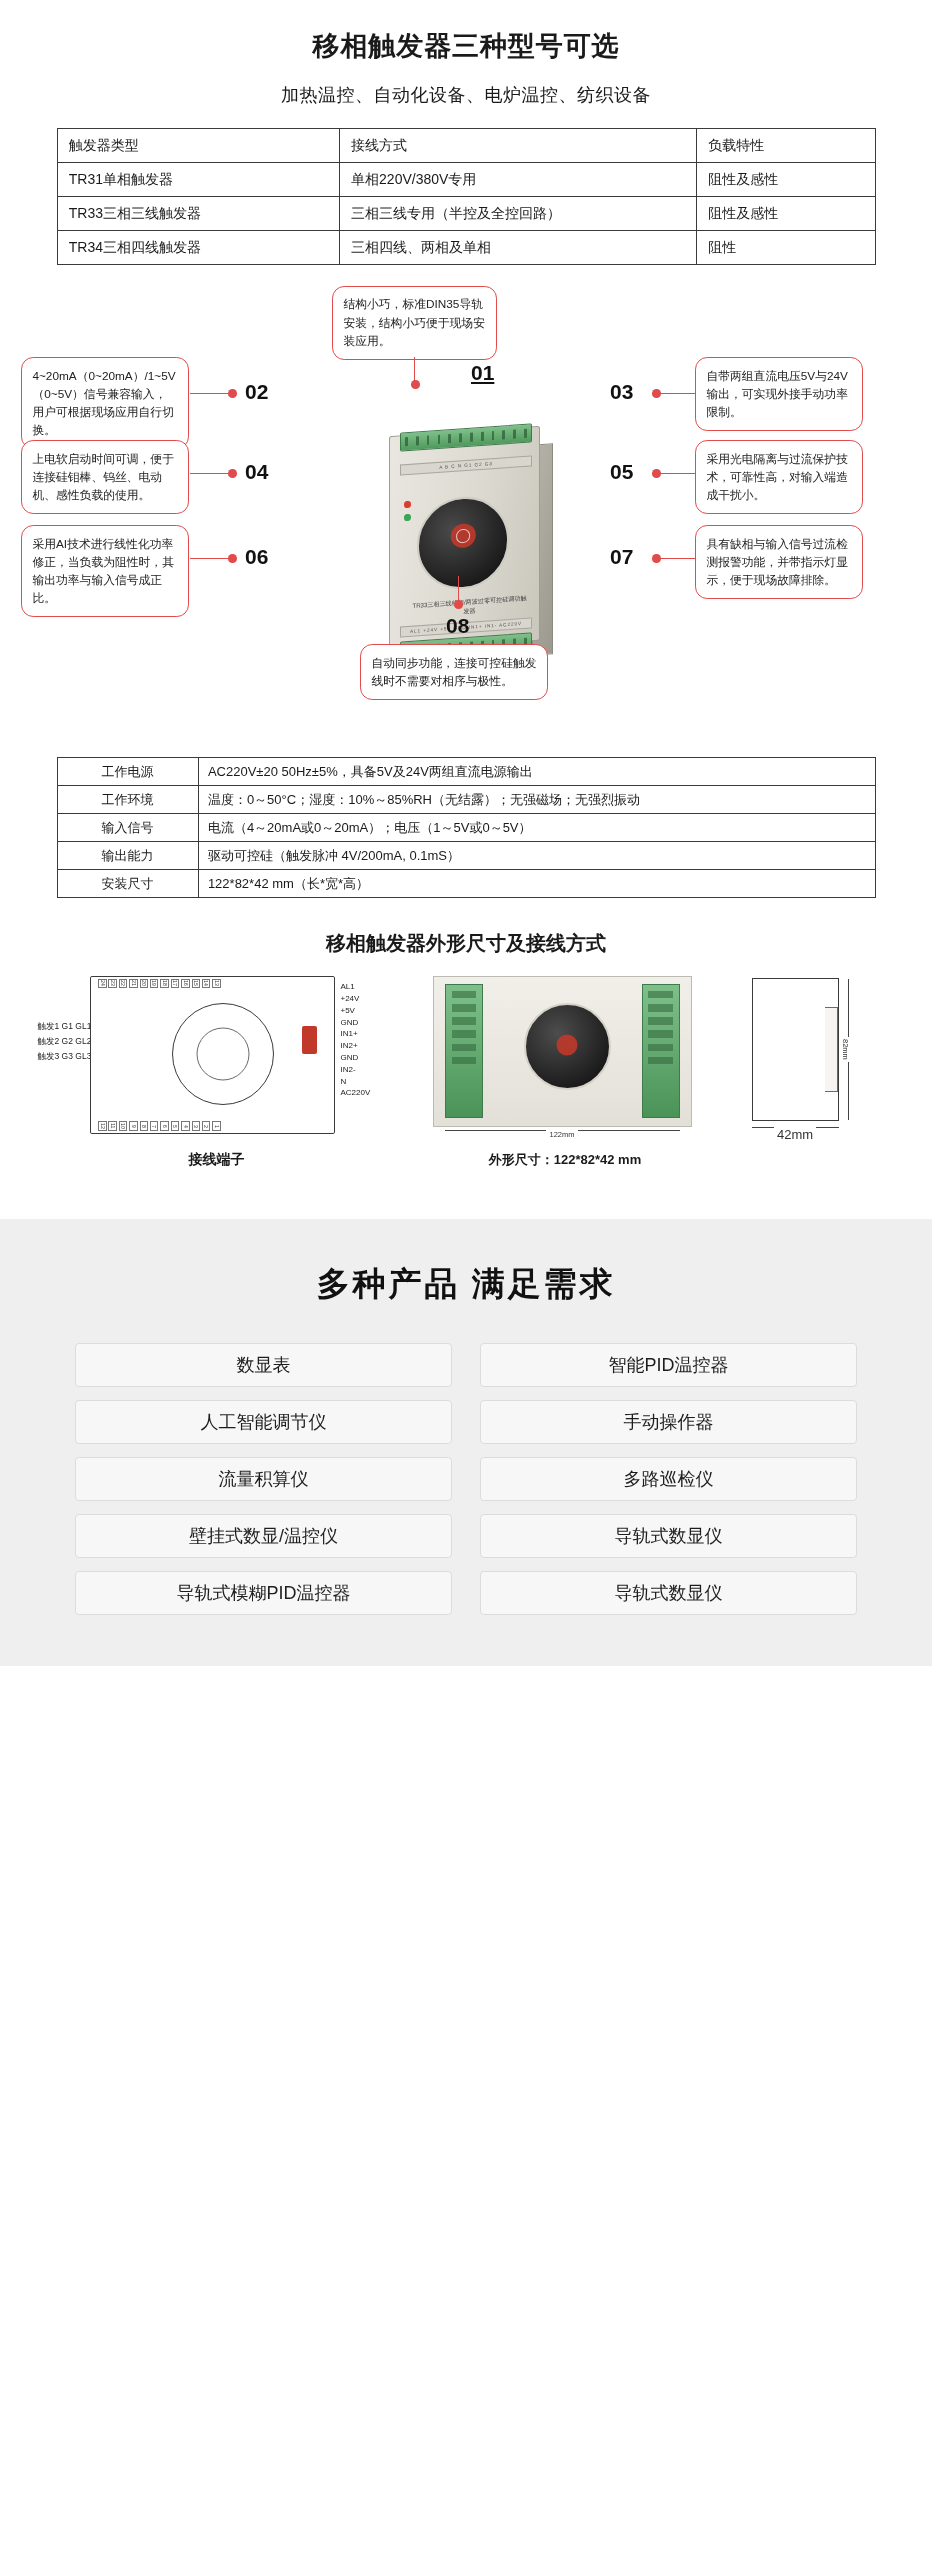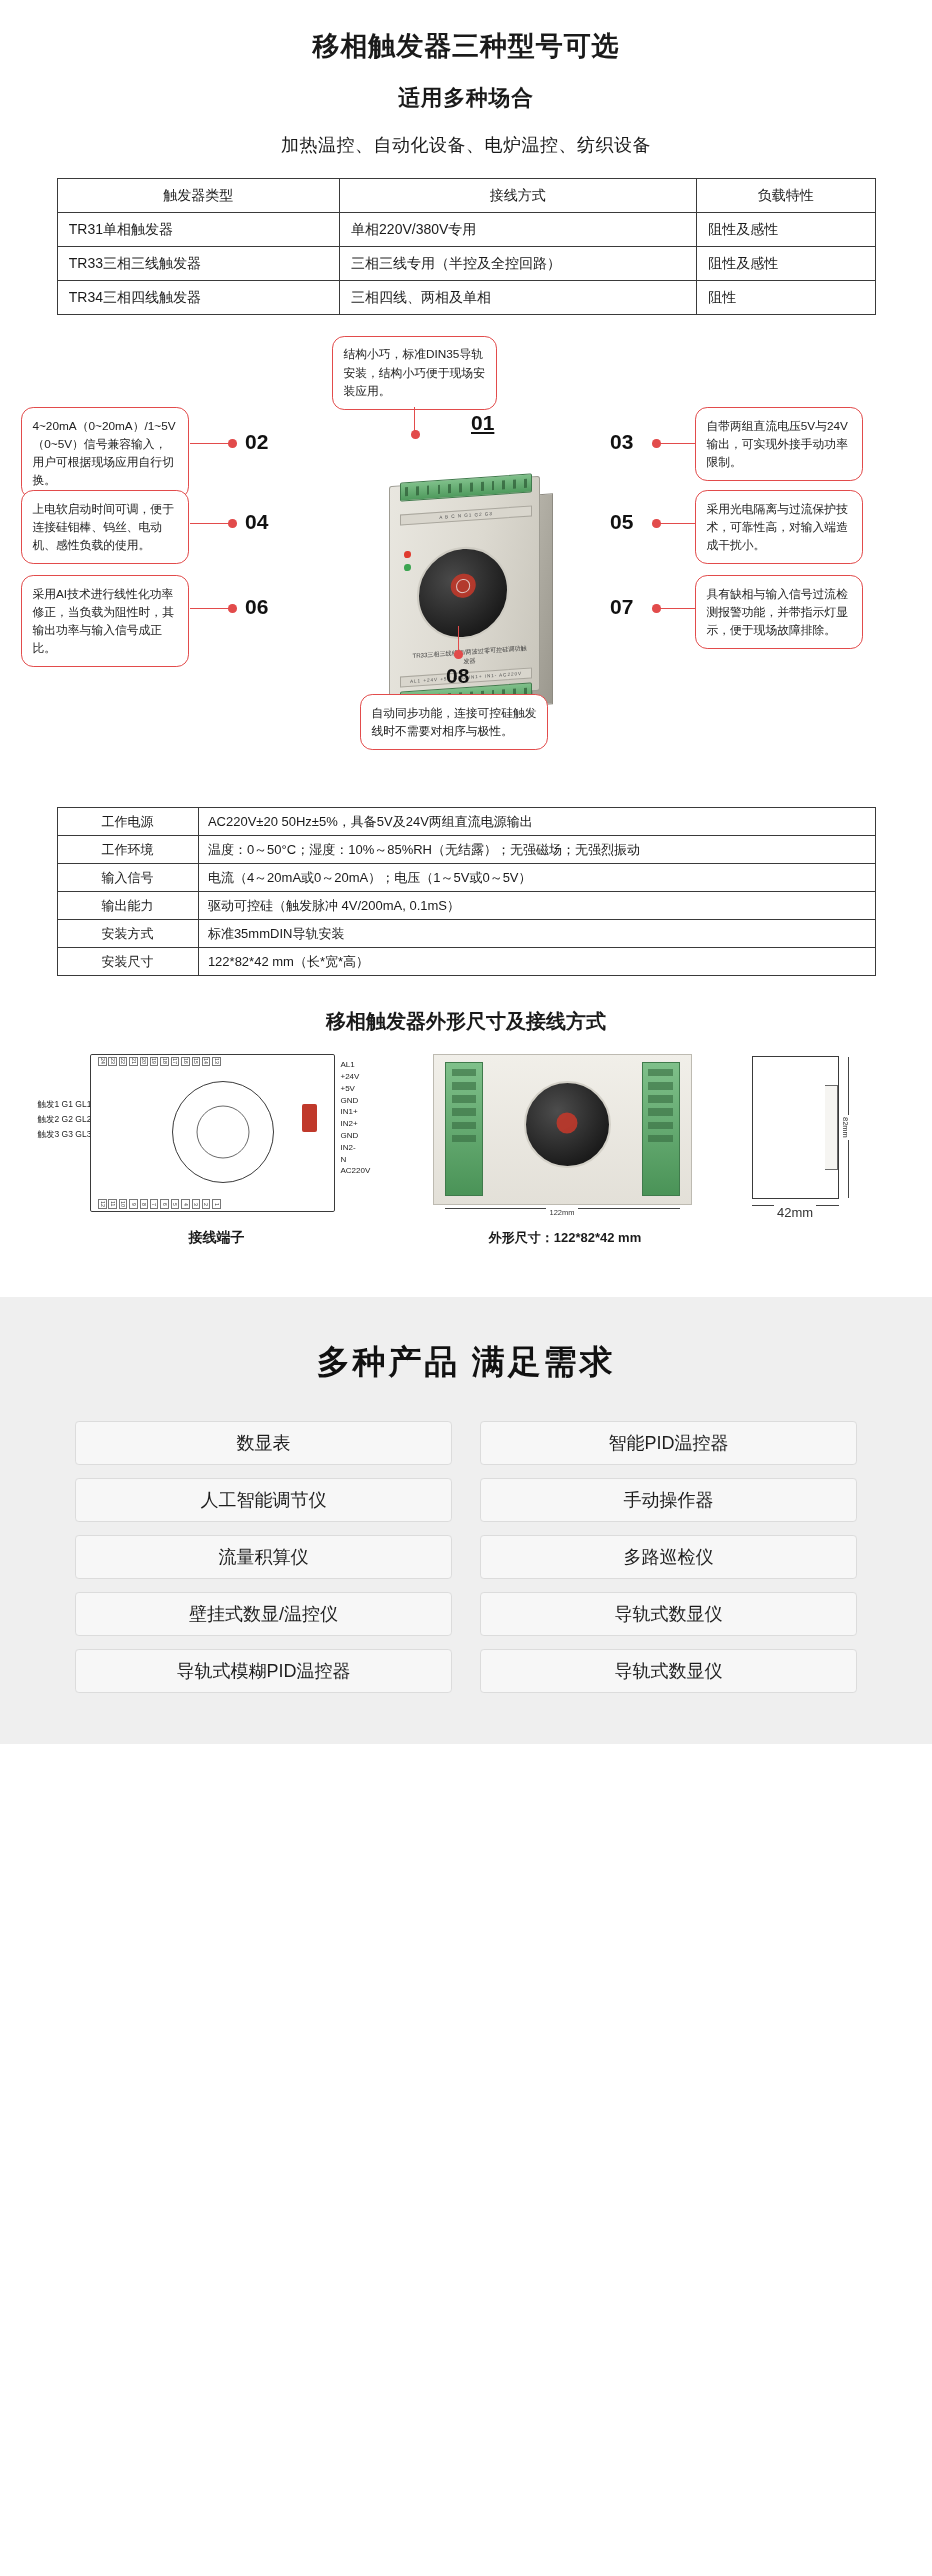--- a/index.html
+++ b/index.html
@@ -42,21 +42,21 @@
     margin: 0 auto;
     border-collapse: collapse;
     font-size: 14px;
   }
   table.model-table td {
     border: 0.9px solid #3a3a3a;
     height: 34px;
     padding: 3.8px 11.3px;
     vertical-align: middle;
   }
-  table.model-table tr.head td { text-align:center; }
+  table.model-table tr.head td { text-align:left; }
   table.model-table td.c1 { width: 283px; }
   table.model-table td.c2 { width: 358px; }
   table.model-table td.c3 { width: 179px; }
 
   
   .diagram {
     position: relative;
     width: 932px;
     height: 462px;
     margin-top: 17px;
@@ -277,21 +277,20 @@
     font-size: 18px; color: #1d1d1d;
   }
 </style>
 </head>
 <body>
 
 <div class="page">
 
   <div class="top-block">
     <h1 class="main-title">移相触发器三种型号可选</h1>
-    <h2 class="sub-title">适用多种场合</h2>
     <h3 class="scene-line">加热温控、自动化设备、电炉温控、纺织设备</h3>
 
     <table class="model-table">
       <tbody>
           <tr class="head">
         <td class="c1">触发器类型</td>
         <td class="c2">接线方式</td>
         <td class="c3">负载特性</td>
       </tr>
       <tr>
@@ -413,24 +412,20 @@
       <td class="k">工作环境</td>
       <td>温度：0～50°C；湿度：10%～85%RH（无结露）；无强磁场；无强烈振动</td>
     </tr>
     <tr>
       <td class="k">输入信号</td>
       <td>电流（4～20mA或0～20mA）；电压（1～5V或0～5V）</td>
     </tr>
     <tr>
       <td class="k">输出能力</td>
       <td>驱动可控硅（触发脉冲 4V/200mA, 0.1mS）</td>
-    </tr>
-    <tr>
-      <td class="k">安装方式</td>
-      <td>标准35mmDIN导轨安装</td>
     </tr>
     <tr>
       <td class="k">安装尺寸</td>
       <td>122*82*42 mm（长*宽*高）</td>
     </tr>
   </tbody>
     </table>
 
   <div class="wiring-title">移相触发器外形尺寸及接线方式</div>
 

